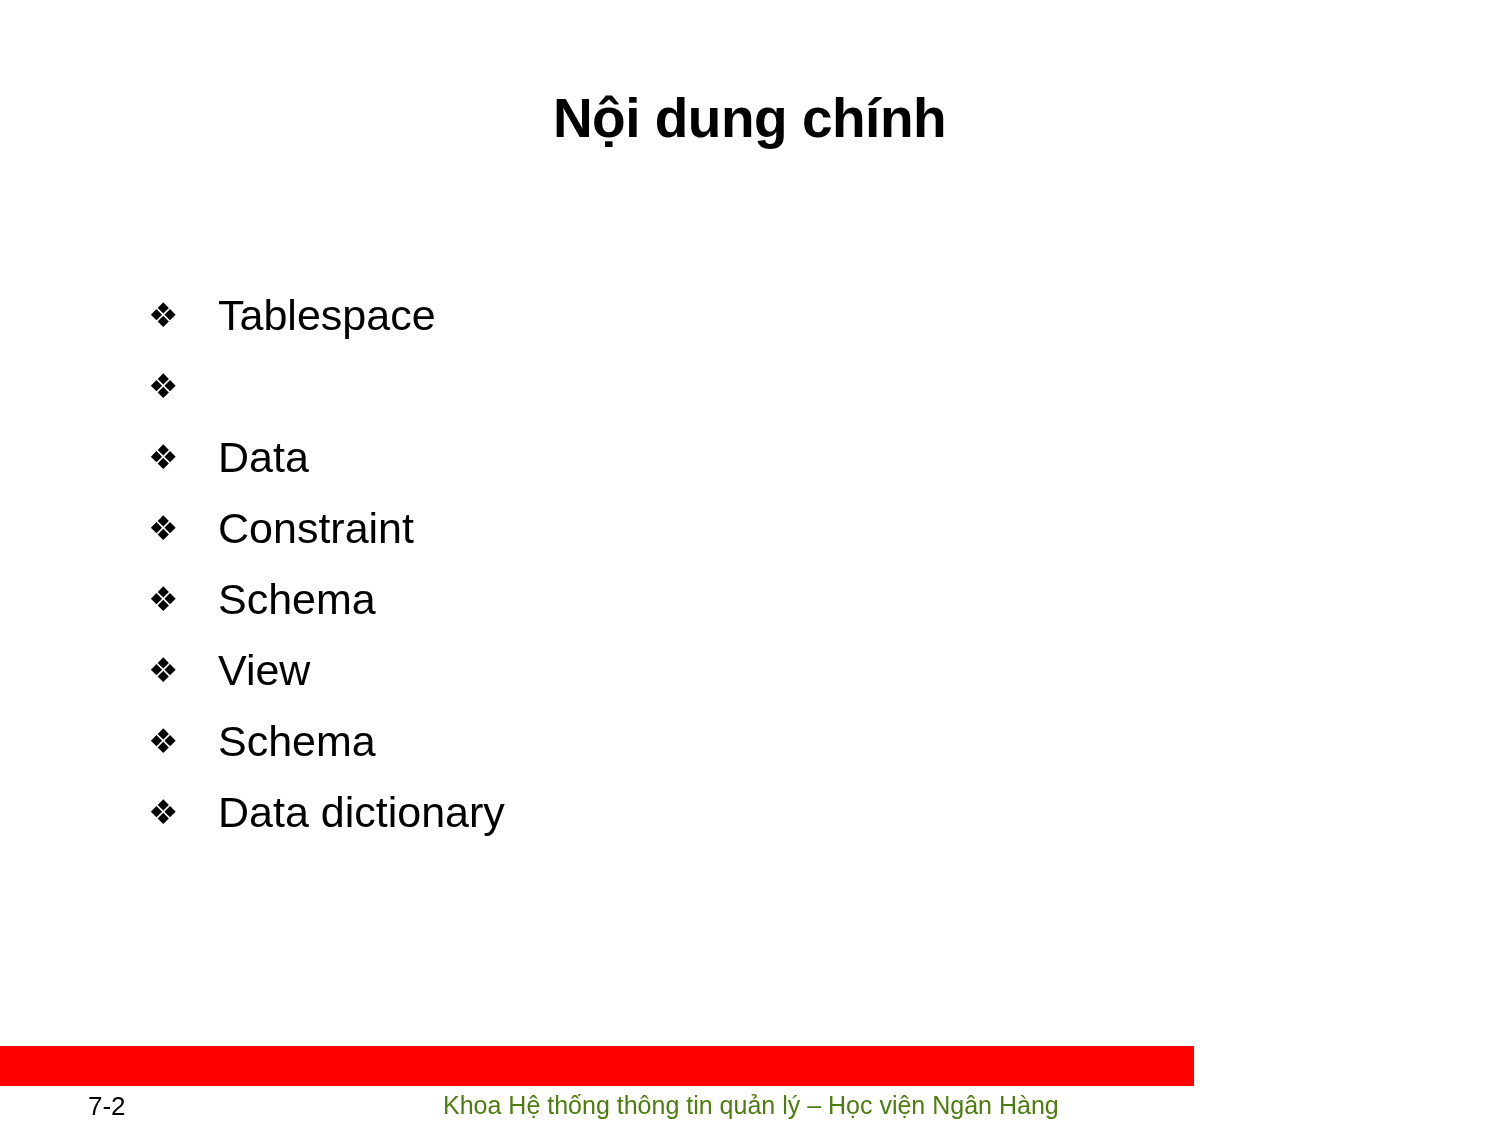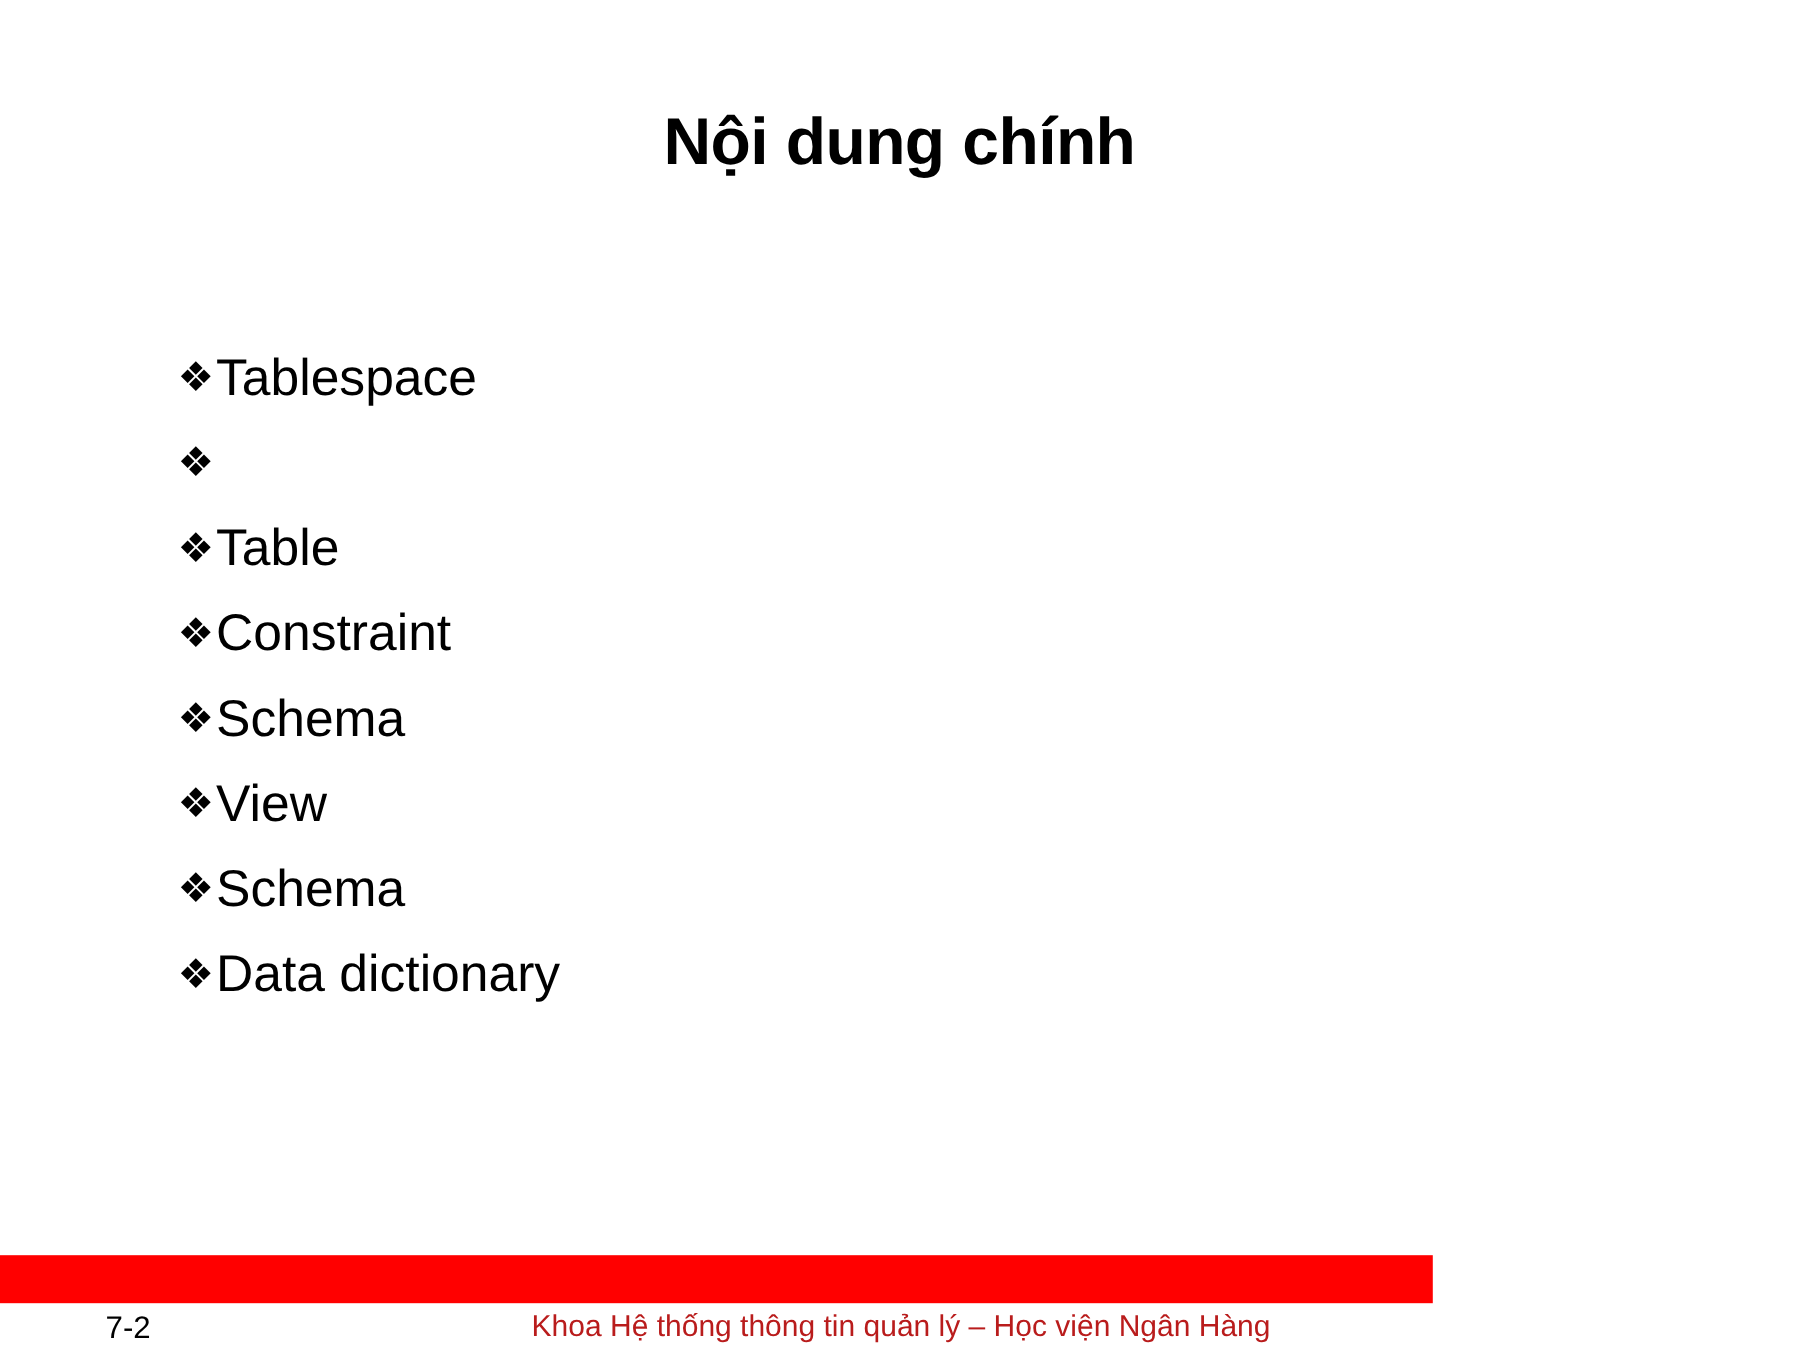--- a/index.html
+++ b/index.html
@@ -57,21 +57,21 @@
     left: 0;
     top: 0;
     width: 48px;
     font-size: 34px;
     line-height: 71px;
     color: #000000;
     text-align: left;
   }
   #bullet-list li .bullet-text {
     display: inline-block;
-    margin-left: 32px;
+    margin-left: 70px;
     font-size: 43px;
     line-height: 71px;
     color: #000000;
   }
 
   
   #footer-band {
     position: absolute;
     left: 0;
     top: 1046px;
@@ -87,42 +87,42 @@
     top: 1091px;
     font-size: 26px;
     color: #000000;
     white-space: nowrap;
   }
   #footer-credit {
     position: absolute;
     left: 443px;
     top: 1091px;
     font-size: 25px;
-    color: #b91c1c;
+    color: #4d7c0f;
     white-space: nowrap;
   }
 </style>
 </head>
 <body>
 
 <div id="slide">
 
   <div id="slide-title">Nội dung chính</div>
 
   <ul id="bullet-list">
     <li>
       <span class="bullet-glyph">❖</span>
       <span class="bullet-text">Tablespace</span>
     </li>
     <li>
       <span class="bullet-glyph">❖</span>
     </li>
     <li>
       <span class="bullet-glyph">❖</span>
-      <span class="bullet-text">Table</span>
+      <span class="bullet-text">Data</span>
     </li>
     <li>
       <span class="bullet-glyph">❖</span>
       <span class="bullet-text">Constraint</span>
     </li>
     <li>
       <span class="bullet-glyph">❖</span>
       <span class="bullet-text">Schema</span>
     </li>
     <li>

